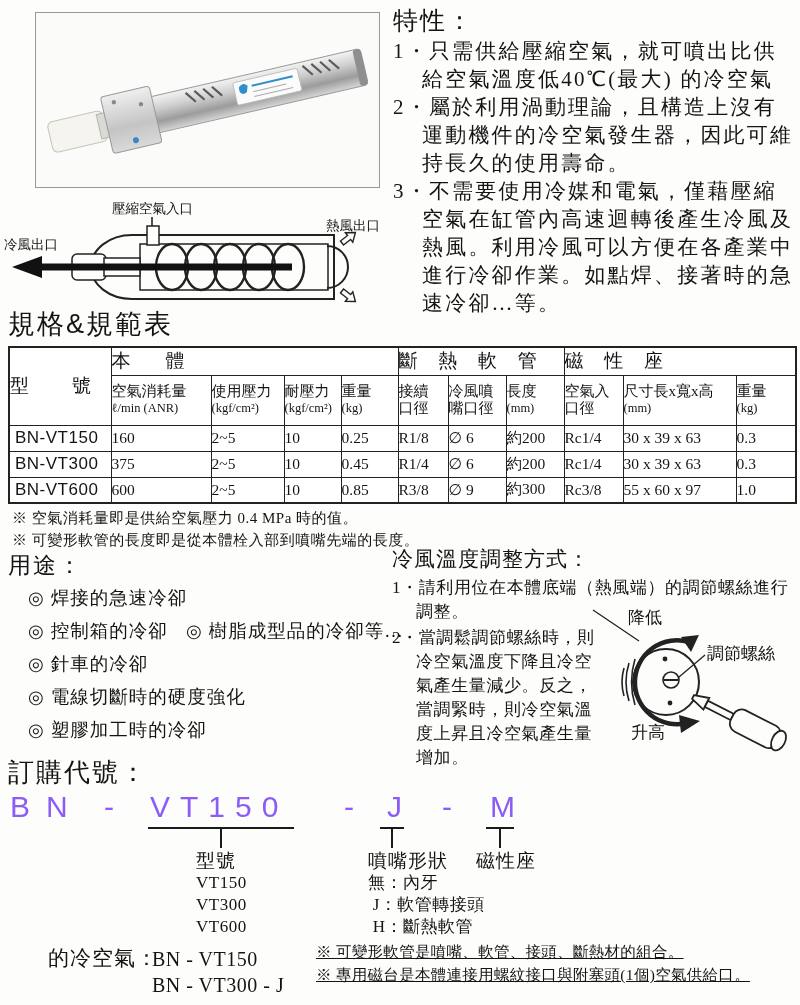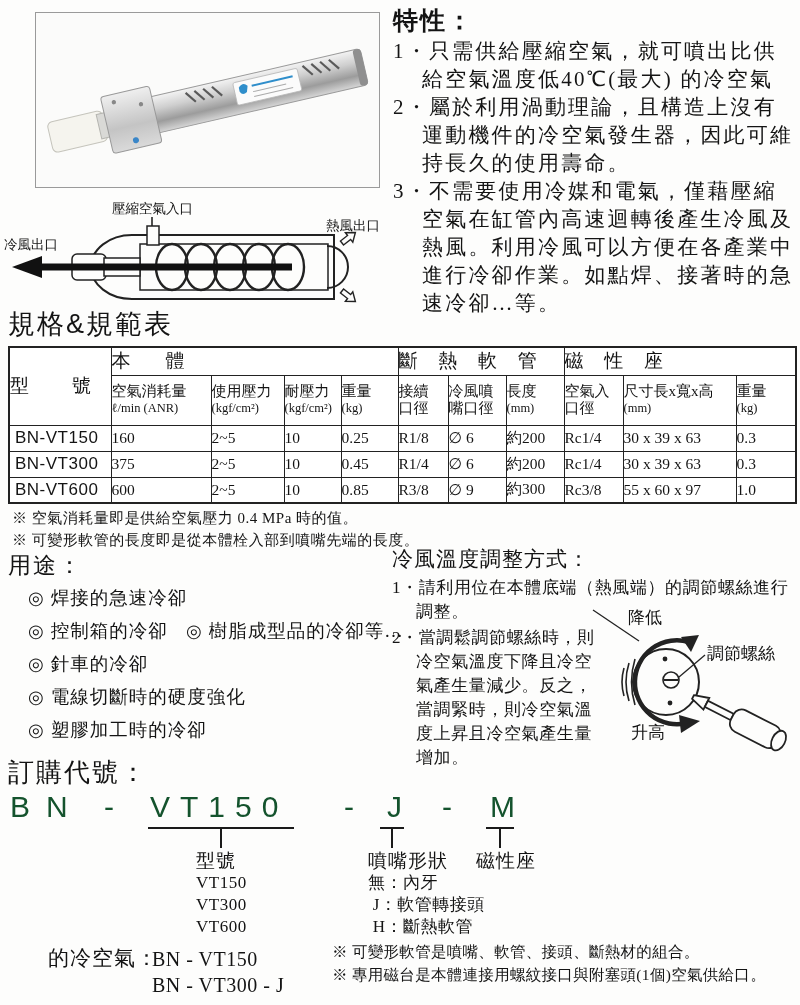--- a/index.html
+++ b/index.html
@@ -10,21 +10,21 @@
     margin:0 auto;
   }
   .sans { font-family:"Liberation Sans", sans-serif; }
   .abs { position:absolute; }
 
   
   .photo-box { left:35px; top:12px; width:345px; height:176px; border:1px solid #9a9a9a; background:#fbfbfa; }
 
   
   .features { left:393px; top:4px; width:406px; }
-  .features-title { font-size:25px; letter-spacing:2px;font-weight:bold; }
+  .features-title { font-size:25px; letter-spacing:2px; }
   .feat-item { font-size:21px; line-height:28px; letter-spacing:2.2px; padding-left:29px; text-indent:-29px; }
 
   
   .spec-title { left:8px; top:306px; font-size:27px; letter-spacing:2px; }
   .uses-title { left:8px; top:550px; font-size:23px; letter-spacing:2px; }
   .adjust-title { left:392px; top:545px; font-size:21px; letter-spacing:1px; }
   .order-title { left:8px; top:755px; font-size:26px; letter-spacing:2px; }
 
   
   table.spec { left:8px; top:346px; position:absolute; border-collapse:collapse; table-layout:fixed; width:787px; background:#fff; }
@@ -43,28 +43,28 @@
 
   
   .use-item { position:absolute; font-size:18.5px; letter-spacing:1px; white-space:nowrap; }
   .use-item .bullet { margin-right:6px; font-size:18px; }
 
   
   .adjust-item1 { left:392px; top:576px; width:408px; font-size:17px; line-height:24px; letter-spacing:0.6px; padding-left:24px; text-indent:-24px; }
   .adjust-item2 { left:392px; top:626px; width:216px; font-size:17px; line-height:24px; letter-spacing:0.6px; padding-left:24px; text-indent:-24px; }
 
   
-  .code-part { position:absolute; top:790px; font-family:"Liberation Sans", sans-serif; font-size:30px; color:#14532d; }
+  .code-part { position:absolute; top:790px; font-family:"Liberation Sans", sans-serif; font-size:30px; color:#8b5cf6; }
   .conn { position:absolute; background:#1a1a1a; }
   .order-label { position:absolute; font-size:19px; letter-spacing:1px; }
   .order-opts { position:absolute; font-size:17px; line-height:22px; letter-spacing:0.5px; white-space:pre; }
 
   .example-label { left:48px; top:944px; font-size:21px; letter-spacing:1px; }
   .example-lines { left:152px; top:946px; font-size:20px; line-height:26px; letter-spacing:0.5px; }
-  .bottom-notes { left:332px; top:940px; font-size:15.5px; line-height:23px; letter-spacing:0.3px; }
+  .bottom-notes { left:316px; top:940px; font-size:15.5px; line-height:23px; letter-spacing:0.3px;text-decoration:underline; }
 
   svg text { font-family:"Liberation Serif", serif; fill:#141414; }
 </style>
 </head>
 <body>
 
 <div class="page">
 
   <div class="abs photo-box">
     <svg width="343" height="174" viewBox="0 0 343 174">

